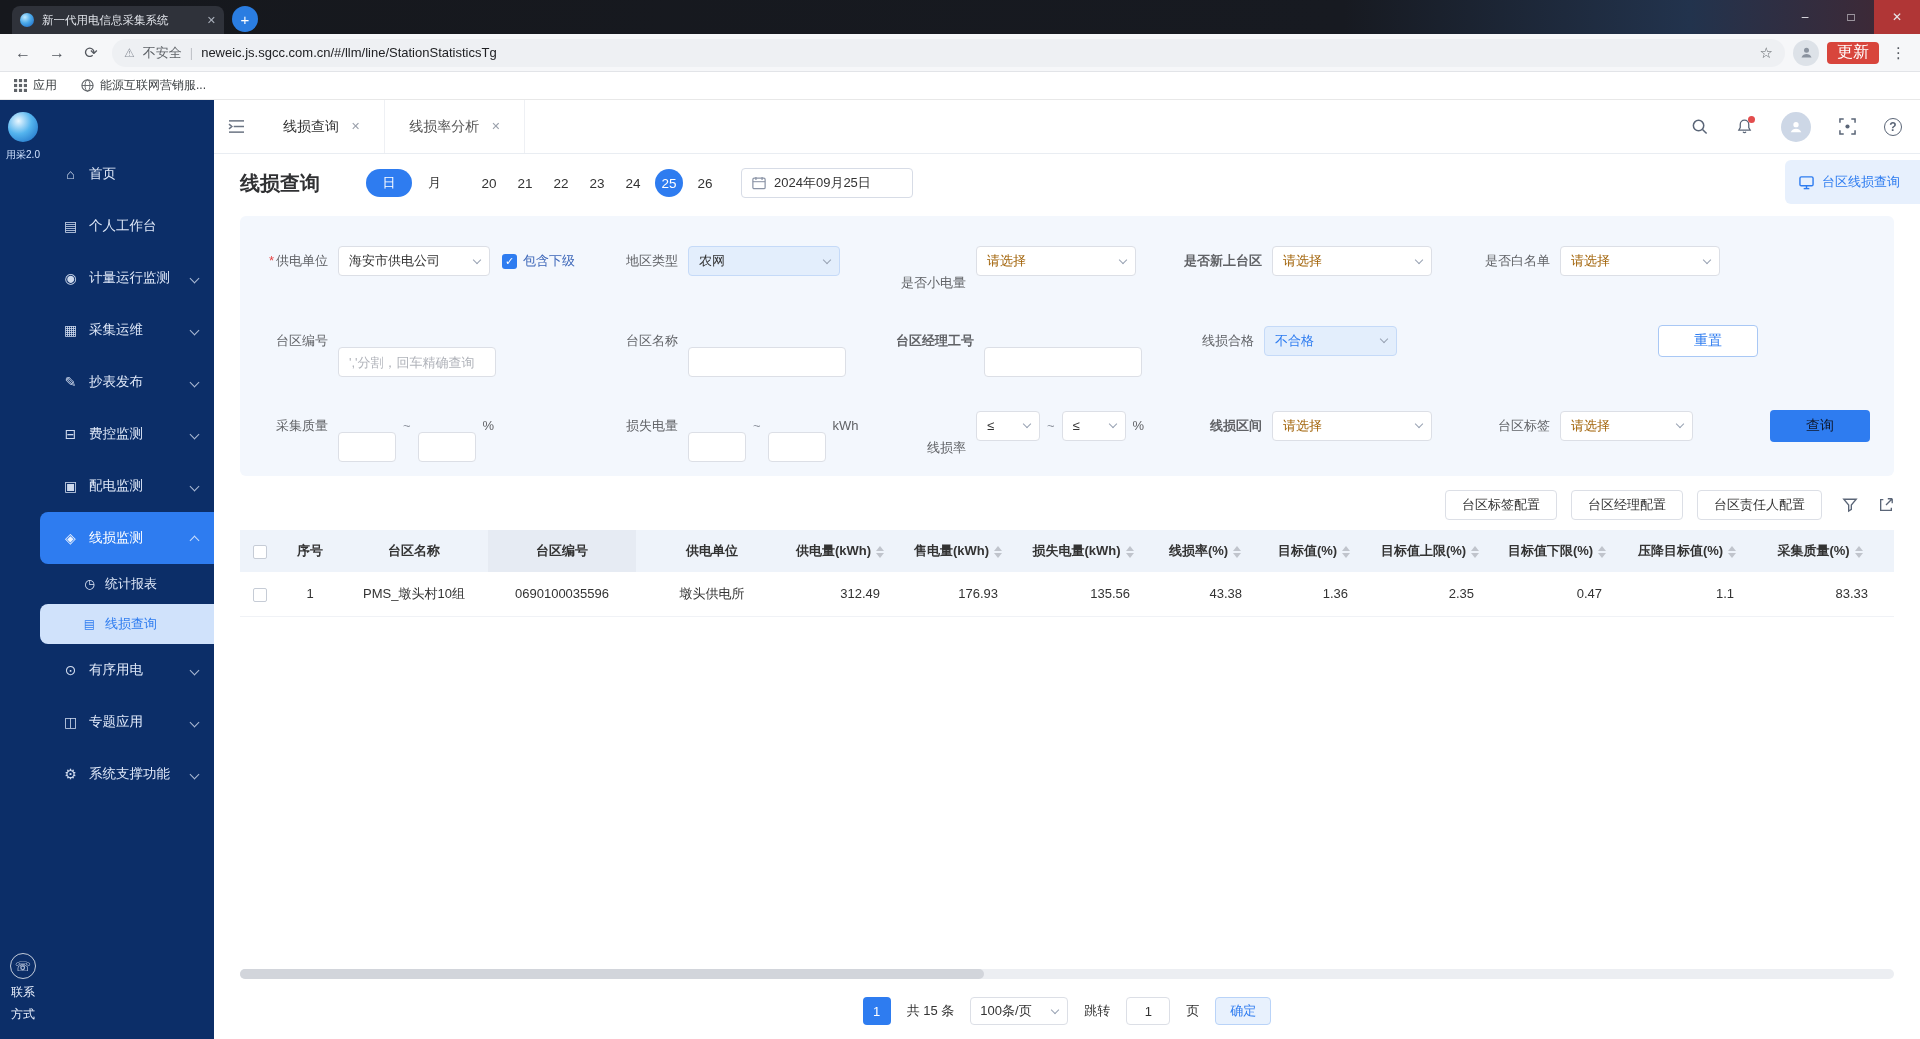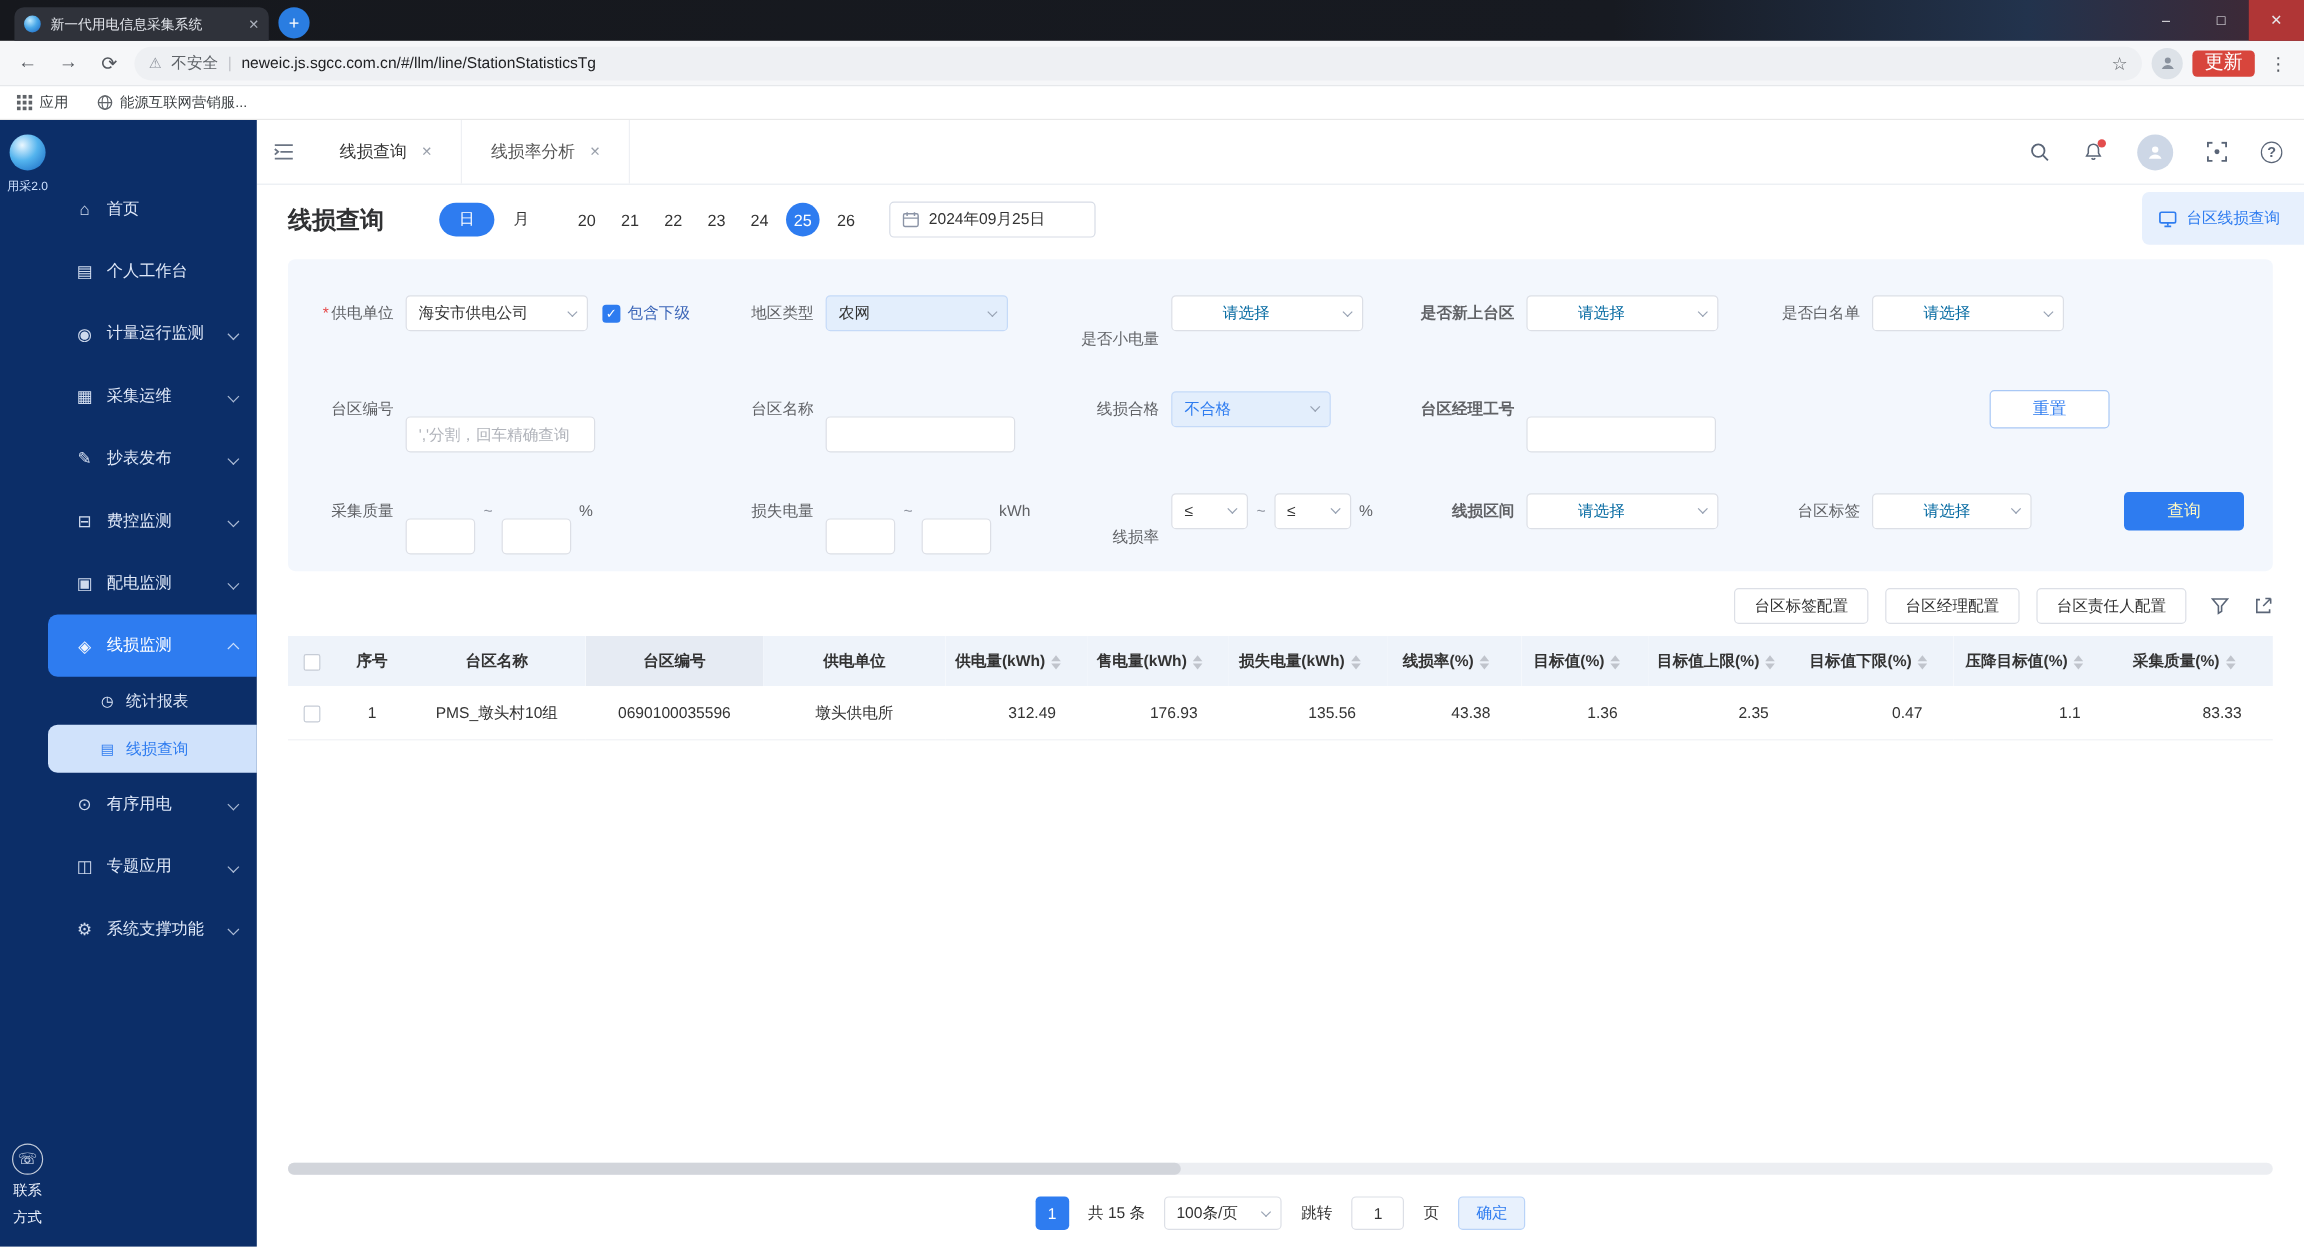--- a/index.html
+++ b/index.html
@@ -83,35 +83,35 @@
 
   .filter-card { margin:4px 26px 0; background:#f3f7fd; border-radius:6px; padding:14px 18px; flex:none; }
   .f-row { display:grid; grid-template-columns:340px 288px 288px 296px 300px 1fr; align-items:center; }
   .f-row + .f-row { margin-top:12px; }
   .f-cell { display:flex; align-items:center; min-width:0; }
   .f-label { font-size:13px; color:#606266; margin-right:10px; white-space:nowrap; text-align:right; flex:none; }
   .lw1{ width:70px; } .lw2{ width:80px; } .lw3{ width:80px;margin-top:44px; } .lw4{ width:88px;font-weight:bold; } .lw5{ width:80px; }
   .req { color:#e54545; margin-right:2px; }
   .sel { height:30px; background:#fff; border:1px solid #dcdfe6; border-radius:4px; display:flex; align-items:center; padding:0 9px 0 10px; font-size:13px; color:#333; flex:none; }
   .sel .arr { width:6px; height:6px; border-right:1.4px solid #98a2b3; border-bottom:1.4px solid #98a2b3; transform:rotate(45deg); margin-left:auto; margin-top:-3px; }
-  .sel.ph span.v { color:#0369a1;margin-left:32px; }
+  .sel.ph span.v { color:#a16207; }
   .sel.filled { background:#e3eefc; border-color:#c5daf8; }
   .sel.blue span.v { color:#2e7cf0; }
   .w152{width:152px;} .w160{width:160px;} .w133{width:133px;} .w64{width:64px;}
   .inp { height:30px; background:#fff; border:1px solid #dcdfe6; border-radius:4px; padding:0 10px; font-size:13px; color:#333; outline:none; flex:none;margin-top:43px; }
   .inp::placeholder { color:#b0b3ba; }
   .w158{width:158px;}
   .inp.small { width:58px; }
   .tilde { margin:0 7px; color:#8d939e; font-size:13px; }
   .unit { margin-left:7px; color:#606266; font-size:13px; }
   .cb { width:15px; height:15px; border-radius:3px; background:#2e7cf0; color:#fff; font-size:11px; display:flex; align-items:center; justify-content:center; margin:0 6px 0 12px; flex:none; }
   .cb-label { font-size:13px; color:#3c66b8; white-space:nowrap; }
   .f-actions { display:flex; justify-content:flex-end; padding-right:12px; }
   .btn-reset { width:100px; height:32px; background:#fff; border:1px solid #a9c8f5; color:#2e7cf0; border-radius:4px; font-size:14px; font-family:inherit; }
-  .btn-query { width:100px; height:32px; background:#2e7cf0; border:none; color:#fef9c3; border-radius:4px; font-size:14px; font-family:inherit; }
+  .btn-query { width:100px; height:32px; background:#2e7cf0; border:none; color:#0f172a; border-radius:4px; font-size:14px; font-family:inherit; }
 
   .cfg-row { margin:14px 26px 8px; flex:none; display:flex; justify-content:flex-end; align-items:center; gap:14px; }
   .cfg-btn { height:30px; padding:0 16px; background:#fff; border:1px solid #dcdfe6; border-radius:4px; font-size:13px; color:#333; font-family:Liberation Serif, serif; }
   .tool-ico { color:#5a6577; display:flex; margin-left:6px; }
 
   .table-zone { flex:1; display:flex; flex-direction:column; margin:2px 26px 0; min-height:0; }
   table.grid { width:100%; border-collapse:collapse; table-layout:fixed; }
   .grid th { background:#eef3fa; height:42px; font-size:13px; color:#333; font-weight:bold; text-align:center; white-space:nowrap; overflow:hidden; }
   .grid th.col-edge { background:#e6ebf3; box-shadow:7px 0 7px -5px rgba(40,60,90,.25); }
   .grid td { height:44px; font-size:13px; color:#333; border-bottom:1px solid #f0f2f6; text-align:center; white-space:nowrap; overflow:hidden; background:#fff; }
@@ -439,29 +439,29 @@
           <div class="f-row">
             <div class="f-cell">
               <span class="f-label lw1">台区编号</span>
               <input class="inp w158" placeholder="','分割，回车精确查询" style="">
             </div>
             <div class="f-cell">
               <span class="f-label lw2">台区名称</span>
               <input class="inp w158" style="">
             </div>
             <div class="f-cell">
+              <span class="f-label lw4">台区经理工号</span>
+              <input class="inp w158" style="">
+            </div>
+            <div class="f-cell">
               <span class="f-label lw5">线损合格</span>
               <div class="sel filled blue w133">
                   <span class="v">不合格</span>
                   <span class="arr"></span>
                 </div>
-            </div>
-            <div class="f-cell">
-              <span class="f-label lw4">台区经理工号</span>
-              <input class="inp w158" style="">
             </div>
             <div class="f-actions">
               <button class="btn-reset">重置</button>
             </div>
           </div>
 
           <div class="f-row">
             <div class="f-cell">
               <span class="f-label lw1">采集质量</span>
               <input class="inp small" style="">

